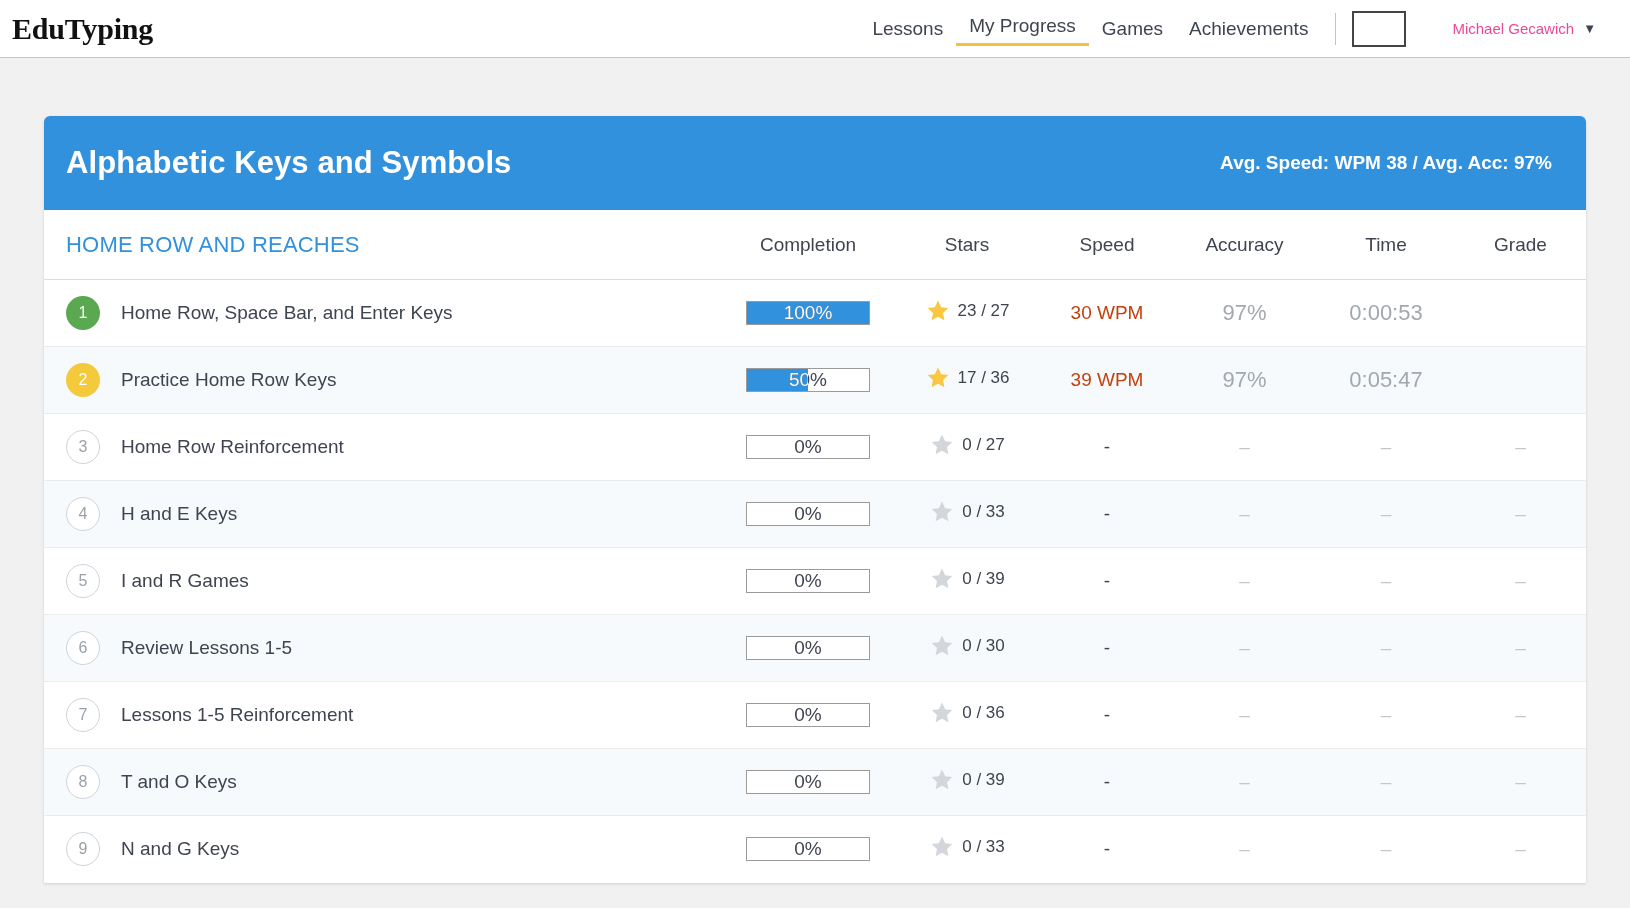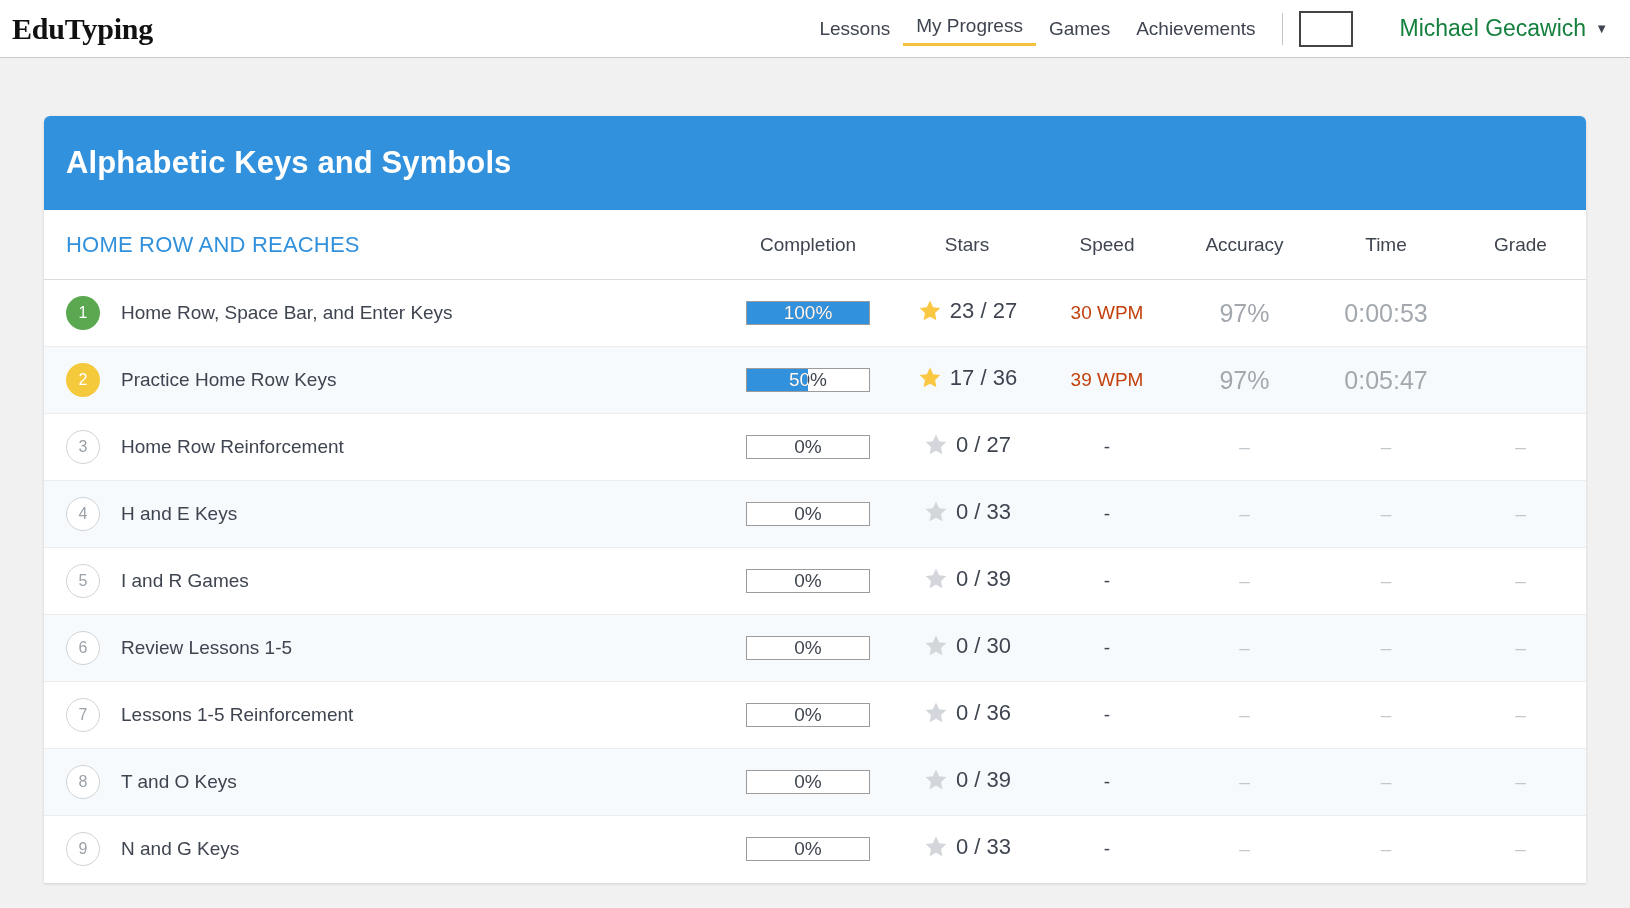--- a/index.html
+++ b/index.html
@@ -18,21 +18,21 @@
     -webkit-font-smoothing: antialiased;
   }
 
   
   .topbar {
     position: relative;
     height: 58px;
     background: #ffffff;
     display: flex;
     align-items: center;
-    padding: 0 22px 0 12px;
+    padding: 0 34px 0 12px;
     border-bottom: 1px solid #c9c9c9;
   }
 
   .brand {
     font-family: "Liberation Serif", serif;
     font-weight: bold;
     font-size: 30px;
     letter-spacing: -0.2px;
     color: #111111;
     white-space: nowrap;
@@ -77,22 +77,22 @@
 
   .user-menu {
     display: flex;
     align-items: center;
     gap: 9px;
     margin-left: 46px;
     cursor: pointer;
   }
 
   .user-name {
-    font-size: 23px;
-    color: #15803d;
+    font-size: 15px;
+    color: #ec4899;
     white-space: nowrap;
   }
 
   .caret {
     font-size: 13px;
     color: #3f4550;
     line-height: 1;
   }
 
   
@@ -253,27 +253,27 @@
 
   
   .stars-inner {
     display: inline-flex;
     align-items: center;
     gap: 7px;
     justify-content: center;
   }
   .star-svg { display: block; }
   .stars-count {
-    font-size: 22px;
+    font-size: 17px;
     color: #3f4550;
     white-space: nowrap;
   }
 
   .speed-val  { font-size: 19px; color: #c2410c; }
-  .muted-val  { font-size: 25px; color: #a2a8ae; }
+  .muted-val  { font-size: 22px; color: #a2a8ae; }
   .dash-dark  { font-size: 19px; color: #3f4550; }
   .dash-light { font-size: 19px; color: #c2c7cc; }
 </style>
 </head>
 <body>
 
 <div class="topbar">
   <div class="brand">EduTyping</div>
 
   <nav class="nav">
@@ -291,20 +291,21 @@
       <span class="caret">▼</span>
     </div>
   </nav>
 </div>
 
 <div class="page">
   <div class="card">
 
     <div class="card-header">
       <div class="card-title">Alphabetic Keys and Symbols</div>
+      <div class="card-stats">Avg. Speed: WPM 38 / Avg. Acc: 97%</div>
     </div>
 
     <table class="progress-table">
       <colgroup>
         <col class="col-section">
           <col class="col-completion">
           <col class="col-stars">
         <col class="col-speed">
           <col class="col-accuracy">
           <col class="col-time">

